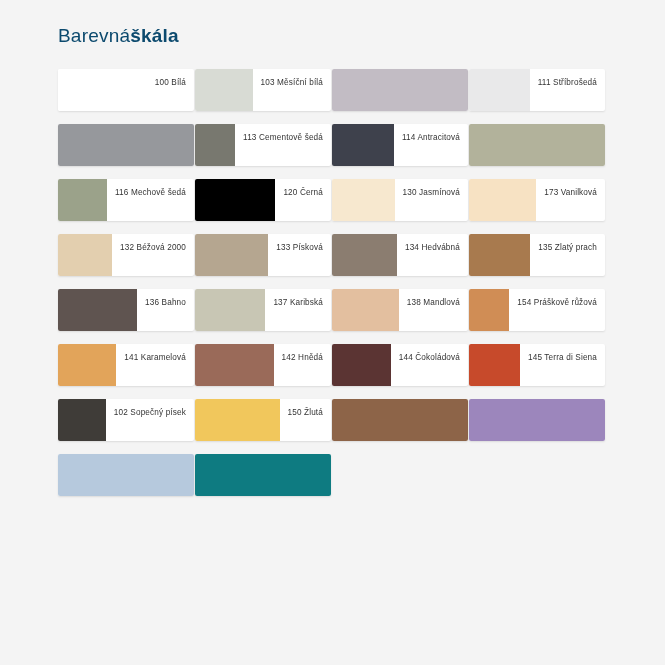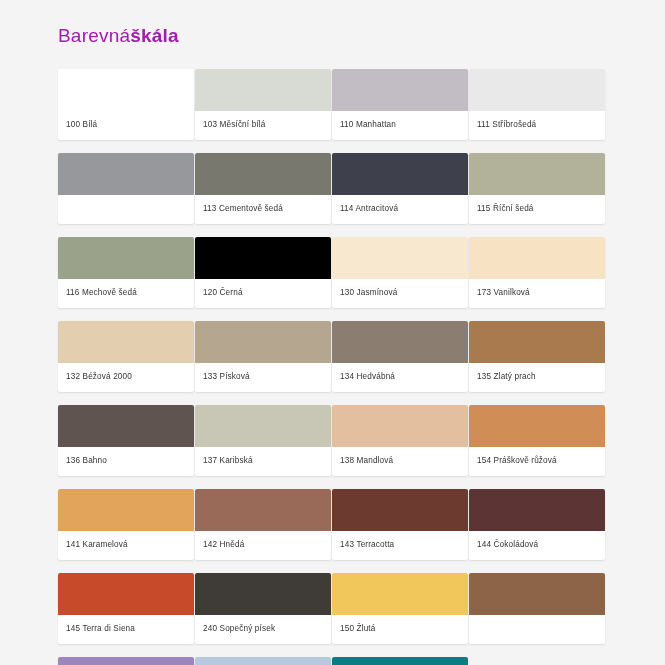--- a/index.html
+++ b/index.html
@@ -12,21 +12,21 @@
     overflow: hidden;
   }
   #page {
     width: 665px; height: 665px;
     background: #f4f4f4;
     padding: 0;
     position: relative;
   }
   .page-title {
     font-size: 19px;
-    color: #a21caf;
+    color: #0c4a6e;
     letter-spacing: 0.2px;
     padding: 11px 14px 0 58px;
     font-weight: 400;
     line-height: 24px;
   }
   .page-title .bold { font-weight: 700; }
   .grid {
     display: grid;
     grid-template-columns: repeat(4, 136px);
     gap: 13px 0;
@@ -39,21 +39,21 @@
     column-gap: 1px;
   }
   .swatch-card {
     width: 136px;
     background: #ffffff;
     border-radius: 2px;
     box-shadow: 0 1px 2px rgba(0,0,0,0.10);
     overflow: hidden;
     margin-right: 1px;
     display: flex;
-    flex-direction: column;
+    flex-direction: row;
   }
   .swatch-chip {
     height: 42px;
     width: 100%;
     display: block;
   }
   .swatch-label {
     font-size: 8.2px;
     color: #333333;
     padding: 9px 8px 10px 8px;
@@ -75,40 +75,38 @@
       <div class="swatch-card">
         <div class="swatch-chip" style="background: rgb(255, 255, 255);"></div>
         <div class="swatch-label">100 Bílá</div>
       </div>
       <div class="swatch-card">
         <div class="swatch-chip" style="background: rgb(216, 219, 212);"></div>
         <div class="swatch-label">103 Měsíční bílá</div>
       </div>
       <div class="swatch-card">
         <div class="swatch-chip" style="background: rgb(194, 188, 196);"></div>
-        <div class="swatch-label">110 Manhattan</div>
       </div>
       <div class="swatch-card">
         <div class="swatch-chip" style="background: rgb(233, 233, 234);"></div>
         <div class="swatch-label">111 Stříbrošedá</div>
       </div>
       <div class="swatch-card">
         <div class="swatch-chip" style="background: rgb(150, 152, 156);"></div>
       </div>
       <div class="swatch-card">
         <div class="swatch-chip" style="background: rgb(120, 120, 111);"></div>
         <div class="swatch-label">113 Cementově šedá</div>
       </div>
       <div class="swatch-card">
         <div class="swatch-chip" style="background: rgb(62, 65, 76);"></div>
         <div class="swatch-label">114 Antracitová</div>
       </div>
       <div class="swatch-card">
         <div class="swatch-chip" style="background: rgb(178, 178, 155);"></div>
-        <div class="swatch-label">115 Říční šedá</div>
       </div>
       <div class="swatch-card">
         <div class="swatch-chip" style="background: rgb(155, 162, 138);"></div>
         <div class="swatch-label">116 Mechově šedá</div>
       </div>
       <div class="swatch-card">
         <div class="swatch-chip" style="background: rgb(0, 0, 0);"></div>
         <div class="swatch-label">120 Černá</div>
       </div>
       <div class="swatch-card">
@@ -153,34 +151,30 @@
       </div>
       <div class="swatch-card">
         <div class="swatch-chip" style="background: rgb(226, 164, 90);"></div>
         <div class="swatch-label">141 Karamelová</div>
       </div>
       <div class="swatch-card">
         <div class="swatch-chip" style="background: rgb(154, 106, 89);"></div>
         <div class="swatch-label">142 Hnědá</div>
       </div>
       <div class="swatch-card">
-        <div class="swatch-chip" style="background: rgb(109, 58, 47);"></div>
-        <div class="swatch-label">143 Terracotta</div>
-      </div>
-      <div class="swatch-card">
         <div class="swatch-chip" style="background: rgb(91, 52, 51);"></div>
         <div class="swatch-label">144 Čokoládová</div>
       </div>
       <div class="swatch-card">
         <div class="swatch-chip" style="background: rgb(199, 74, 43);"></div>
         <div class="swatch-label">145 Terra di Siena</div>
       </div>
       <div class="swatch-card">
         <div class="swatch-chip" style="background: rgb(63, 60, 56);"></div>
-        <div class="swatch-label">240 Sopečný písek</div>
+        <div class="swatch-label">102 Sopečný písek</div>
       </div>
       <div class="swatch-card">
         <div class="swatch-chip" style="background: rgb(241, 199, 92);"></div>
         <div class="swatch-label">150 Žlutá</div>
       </div>
       <div class="swatch-card">
         <div class="swatch-chip" style="background: rgb(141, 100, 72);"></div>
       </div>
       <div class="swatch-card">
         <div class="swatch-chip" style="background: rgb(156, 134, 188);"></div>

